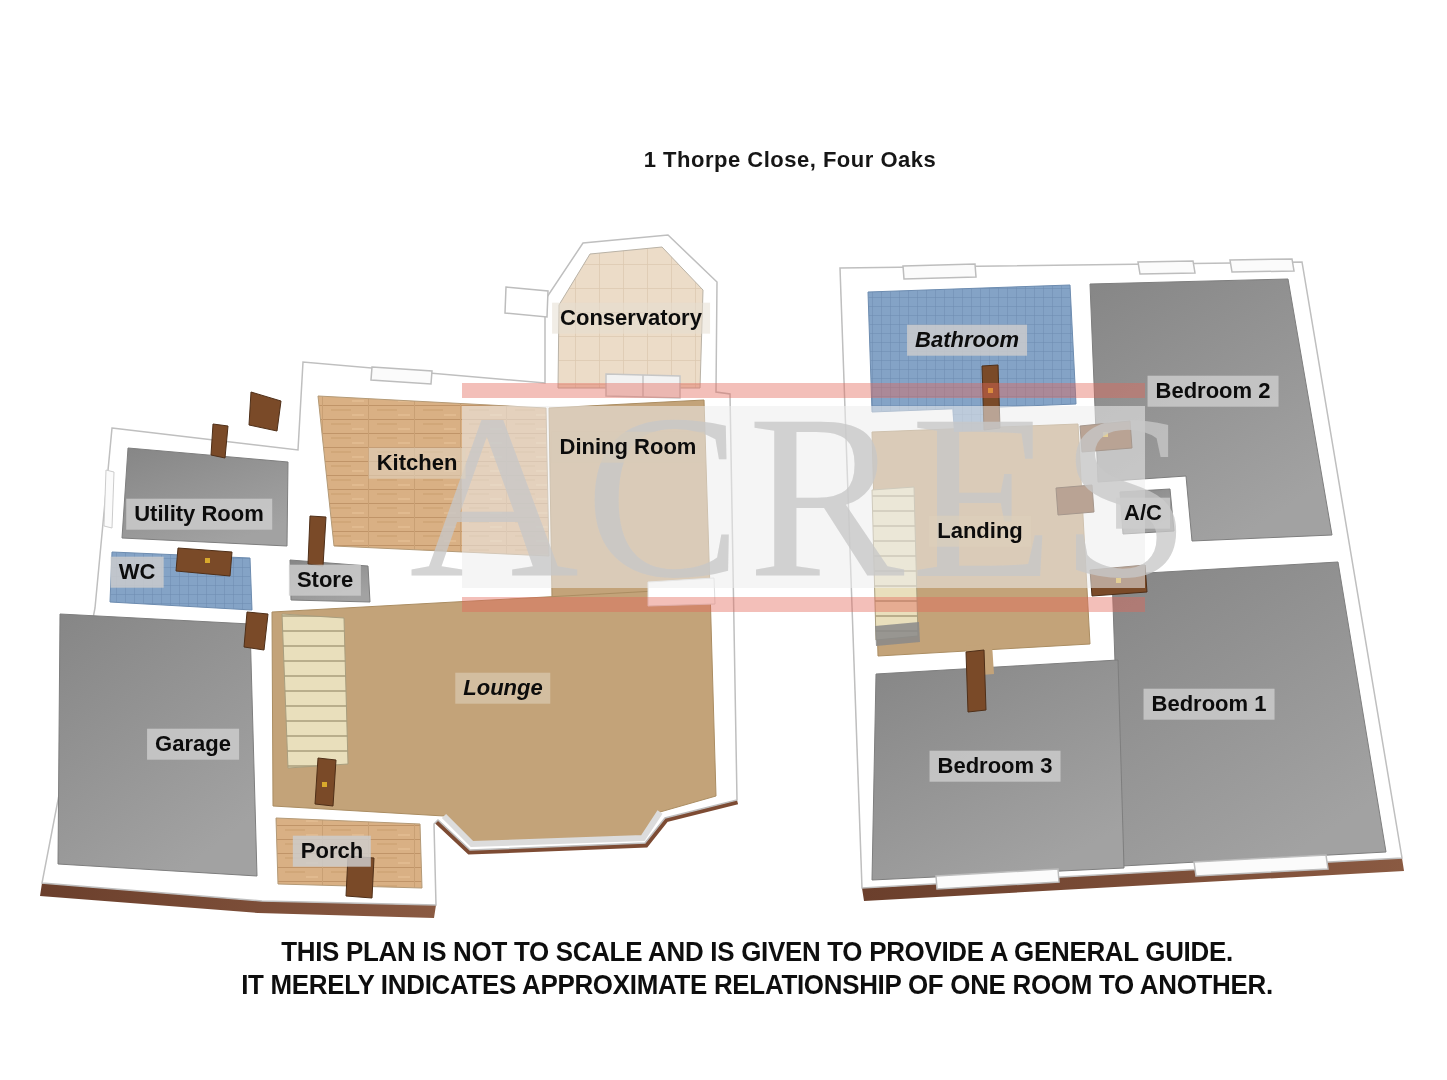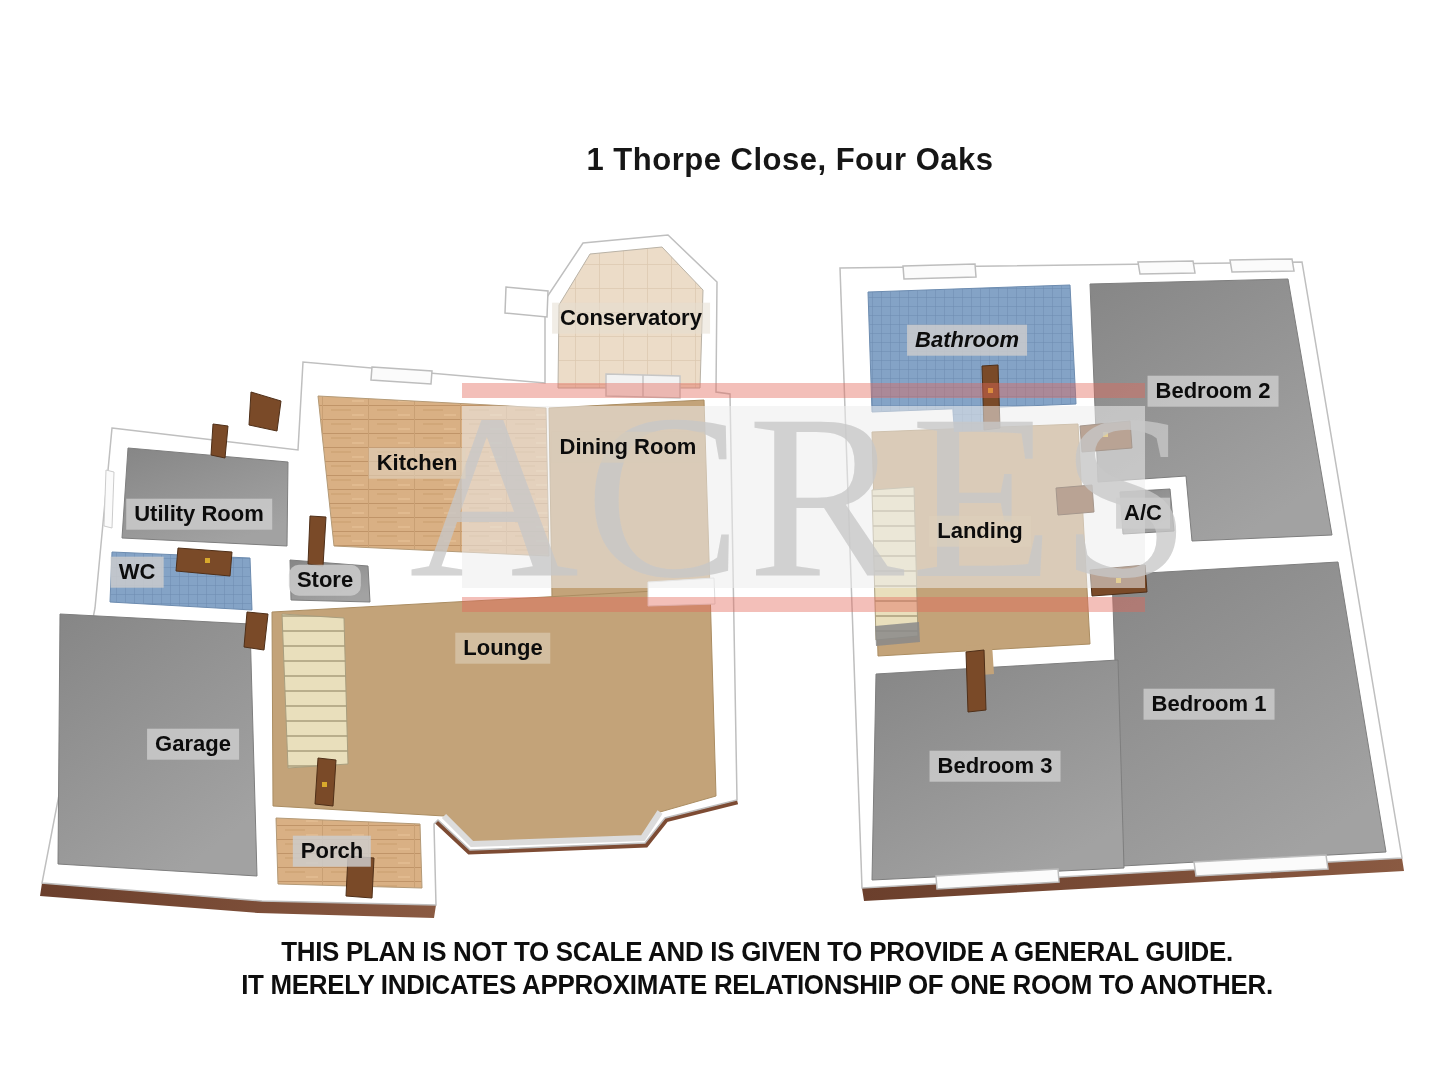--- a/index.html
+++ b/index.html
@@ -1,20 +1,20 @@
 <!DOCTYPE html>
 <html><head>
 <meta charset="utf-8">
 <style>
   html,body{margin:0;padding:0;background:#ffffff;}
   body{font-family:"Liberation Sans","DejaVu Sans",sans-serif;}
   .canvas{position:relative;width:1447px;height:1080px;background:#fff;overflow:hidden;margin:0 auto;}
   .plan-svg{position:absolute;left:0;top:0;}
   .page-title{position:absolute;left:790px;top:160px;transform:translate(-50%,-50%);
-    font-size:31px;font-weight:700;color:#161616;white-space:nowrap;letter-spacing:.5px;}
+    font-size:22px;font-weight:700;color:#161616;white-space:nowrap;letter-spacing:.5px;}
   .room-label{position:absolute;transform:translate(-50%,-50%);background:rgba(205,205,205,.82);
     color:#0c0c0c;font-size:22px;font-weight:700;line-height:1.3;padding:1px 8px;white-space:nowrap;}
   .disclaimer-line{position:absolute;transform:translate(-50%,-50%) scaleX(.96);
     font-size:27px;font-weight:700;color:#0e0e0e;white-space:nowrap;letter-spacing:-0.3px;}
 </style>
 </head>
 <body>
 
 <div class="canvas">
 
@@ -139,22 +139,22 @@
   </g>
 </svg>
 
   <div class="page-title">1 Thorpe Close, Four Oaks</div>
 
   <div class="room-label" style="left:631px;top:318px;background:rgba(230,222,210,.55);">Conservatory</div>
   <div class="room-label" style="left:417px;top:463px;background:rgba(224,210,190,.6);">Kitchen</div>
   <div class="room-label" style="left:628px;top:447px;background:rgba(216,204,184,.6);text-align:center;">Dining Room</div>
   <div class="room-label" style="left:199px;top:514px;">Utility Room</div>
   <div class="room-label" style="left:137px;top:572px;">WC</div>
-  <div class="room-label" style="left:325px;top:580px;border-radius:10px;">Store</div>
-  <div class="room-label" style="left:503px;top:648px;background:rgba(222,208,186,.6);">Lounge</div>
+  <div class="room-label" style="left:325px;top:580px;">Store</div>
+  <div class="room-label" style="left:503px;top:688px;background:rgba(222,208,186,.6);font-style:italic;">Lounge</div>
   <div class="room-label" style="left:158px;top:744px;margin-left:35px;">Garage</div>
   <div class="room-label" style="left:332px;top:851px;">Porch</div>
 
   <div class="room-label" style="left:967px;top:340px;font-style:italic;">Bathroom</div>
   <div class="room-label" style="left:1213px;top:391px;">Bedroom 2</div>
   <div class="room-label" style="left:980px;top:531px;background:rgba(222,208,186,.6);">Landing</div>
   <div class="room-label" style="left:1143px;top:513px;">A/C</div>
   <div class="room-label" style="left:1209px;top:704px;">Bedroom 1</div>
   <div class="room-label" style="left:995px;top:766px;">Bedroom 3</div>
 

